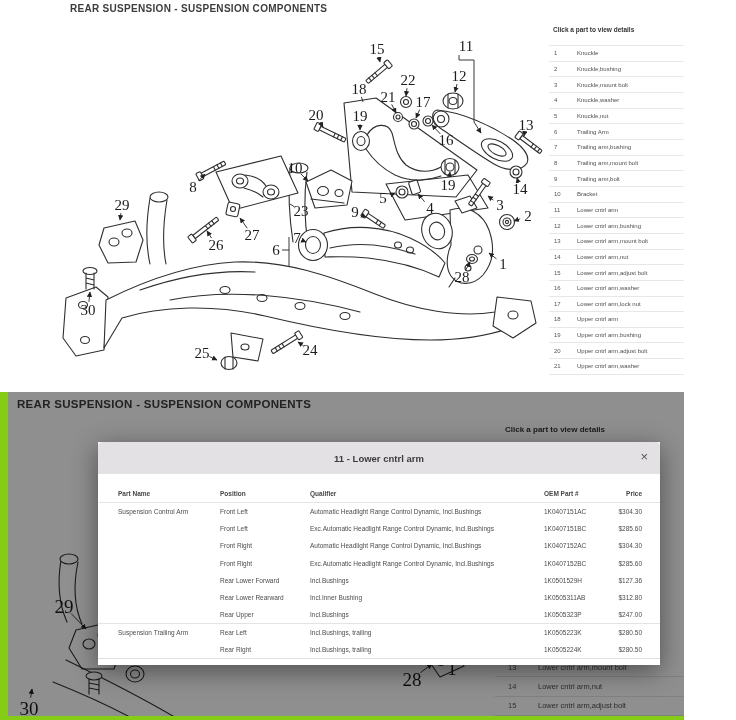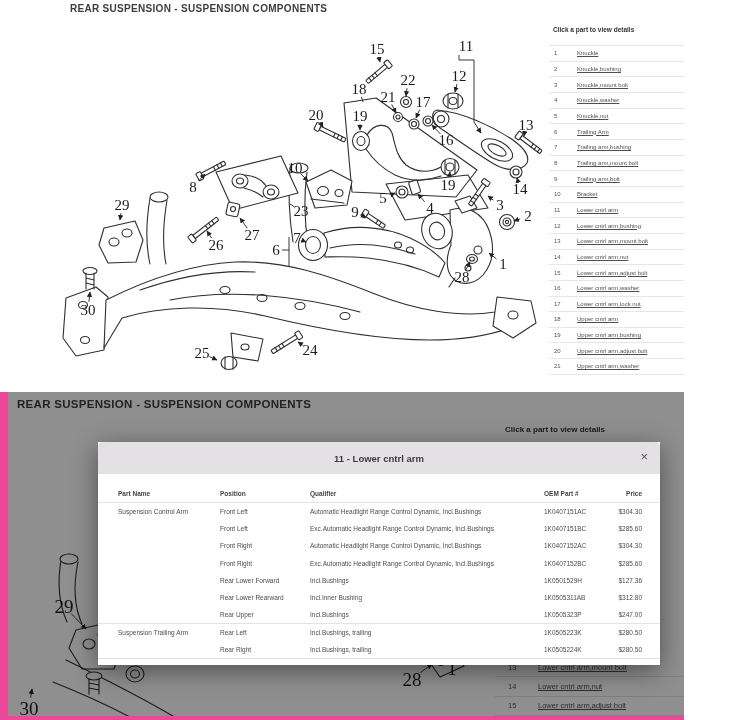--- a/index.html
+++ b/index.html
@@ -1,36 +1,36 @@
 <!DOCTYPE html>
 <html><head>
 <meta charset="utf-8">
 <style>
   html,body{margin:0;padding:0;background:#fff;}
-  .screen{position:relative;width:684px;height:720px;background:#ec4899;overflow:hidden;
+  .screen{position:relative;width:684px;height:720px;background:#84cc16;overflow:hidden;
           font-family:"Liberation Sans",sans-serif;}
 
   
   .top-page{position:absolute;left:0;top:0;width:736px;height:392px;background:#fff;}
   .page-title{position:absolute;left:70px;top:3px;font-size:10px;font-weight:700;
               color:#3d3d3d;letter-spacing:.3px;margin:0;}
   #diagram-top{position:absolute;left:0;top:0;}
   .dshape{stroke:#2f2f2f;stroke-width:1.1;fill:none;stroke-linejoin:round;stroke-linecap:round;}
   .dfill{stroke:#2f2f2f;stroke-width:1.1;fill:#fff;stroke-linejoin:round;}
   .leader{stroke:#222;stroke-width:.9;fill:none;}
   .callout{fill:#1c1c1c;font-family:"Liberation Serif",serif;}
 
   .parts-panel{position:absolute;left:549px;top:0;width:187px;}
   .panel-header{position:absolute;left:4px;top:26px;font-size:6.5px;font-weight:700;color:#333;}
   .plist{position:absolute;left:0;top:45px;width:180px;margin:0;padding:0;list-style:none;
          border-top:1px solid #e7e7e7;}
   .plist-row{display:flex;align-items:center;height:15.66px;border-bottom:1px solid #e7e7e7;
              box-sizing:border-box;font-size:6px;color:#4f4f4f;cursor:pointer;}
   .pnum{width:23px;padding-left:5px;color:#555;}
-  .pname{flex:1;text-decoration:underline;}
+  .pname{flex:1;}
 
   
   .bottom-page{position:absolute;left:8px;top:392px;width:728px;height:324px;background:#fff;overflow:hidden;}
   .bp-title{position:absolute;left:9px;top:6px;font-size:11.5px;font-weight:700;color:#3d3d3d;
             letter-spacing:.3px;margin:0;z-index:1;}
   .bp-panel-header{position:absolute;left:497px;top:33px;font-size:8px;font-weight:700;color:#333;z-index:1;}
   #diagram-bottom{position:absolute;left:0;top:0;z-index:1;}
   .plist-b{position:absolute;left:487px;top:266px;width:241px;margin:0;padding:0;list-style:none;z-index:1;}
   .plist-b .plist-row{height:19.4px;font-size:7.5px;border-bottom:1px solid #e7e7e7;cursor:default;}
   .plist-b .pnum{width:30px;padding-left:13px;}

